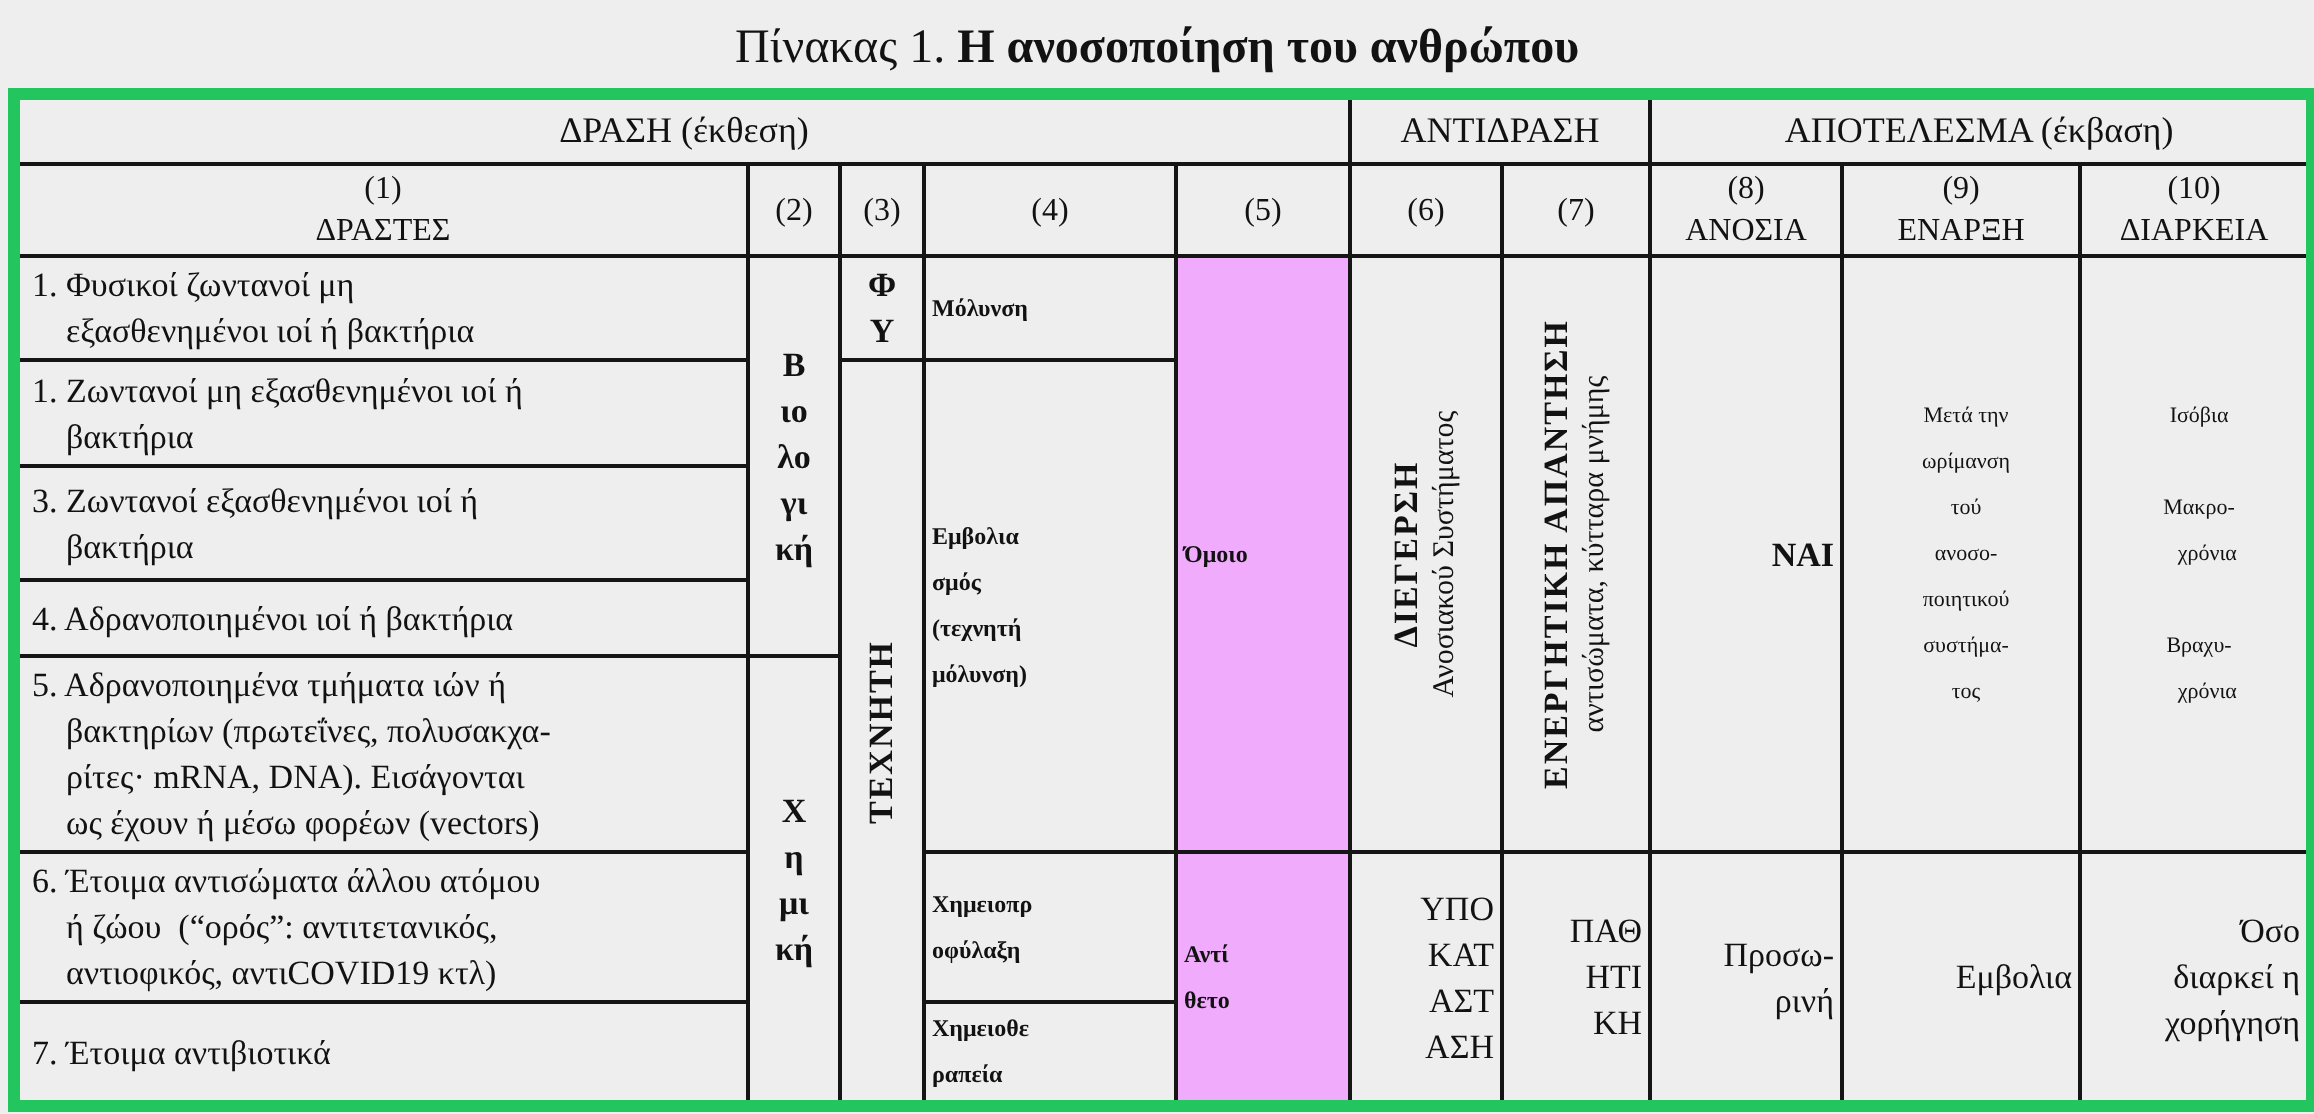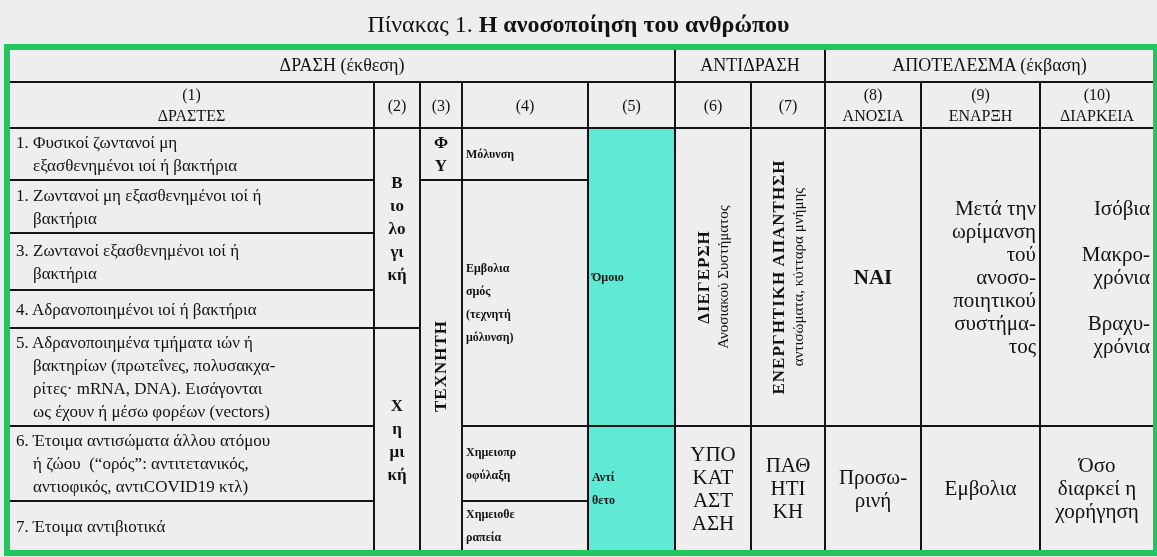--- a/index.html
+++ b/index.html
@@ -10,23 +10,23 @@
   table{ border-collapse:collapse; table-layout:fixed; width:1149px; margin-left:4px;
     border:6px solid #22c55e; }
   td,th{ border:2px solid #151515; vertical-align:middle; padding:1px 3px;
     font-weight:normal; overflow:hidden; }
   .pre{ white-space:pre-wrap; }
   .hdr1{ font-size:18px; text-align:center; }
   .hdr2{ font-size:16px; line-height:21px; text-align:center; white-space:pre-line; }
   .agent{ font-size:17px; line-height:23px; text-align:left; padding:2px 4px 2px 6px;font-family:Liberation Serif, serif; }
   .stack{ font-size:17px; font-weight:bold; line-height:23px; text-align:center; white-space:pre-line; }
   .action{ font-size:12px; font-weight:bold; line-height:23px; text-align:left; white-space:pre-line; }
-  .gray{ background:#5eead4; }
-  .cellc{ font-size:21px; line-height:23px; text-align:center; white-space:pre-line; }
-  .celll{ font-size:21px; line-height:23px; text-align:right; white-space:pre-wrap; padding-left:8px; }
+  .gray{ background:#f0abfc; }
+  .cellc{ font-size:17px; line-height:23px; text-align:right; white-space:pre-line; }
+  .celll{ font-size:11px; line-height:23px; text-align:center; white-space:pre-wrap; padding-left:8px; }
   .rotcell{ position:relative; }
   .rot{ position:absolute; top:50%; left:50%;
     transform:translate(-50%,-50%) rotate(-90deg); white-space:nowrap; text-align:center; }
   .rot .l1{ display:block; font-weight:bold; font-size:17px; line-height:20px; letter-spacing:1px; }
   .rot .l2{ display:block; font-size:15px; line-height:19px; }
   .rh1{height:35px}.rh2{height:45px}
   .r1{height:52px}.r2{height:53px}.r3{height:57px}.r4{height:38px}
   .r5{height:97px}.r6{height:75px}.r7{height:50px}
 </style>
 </head>

